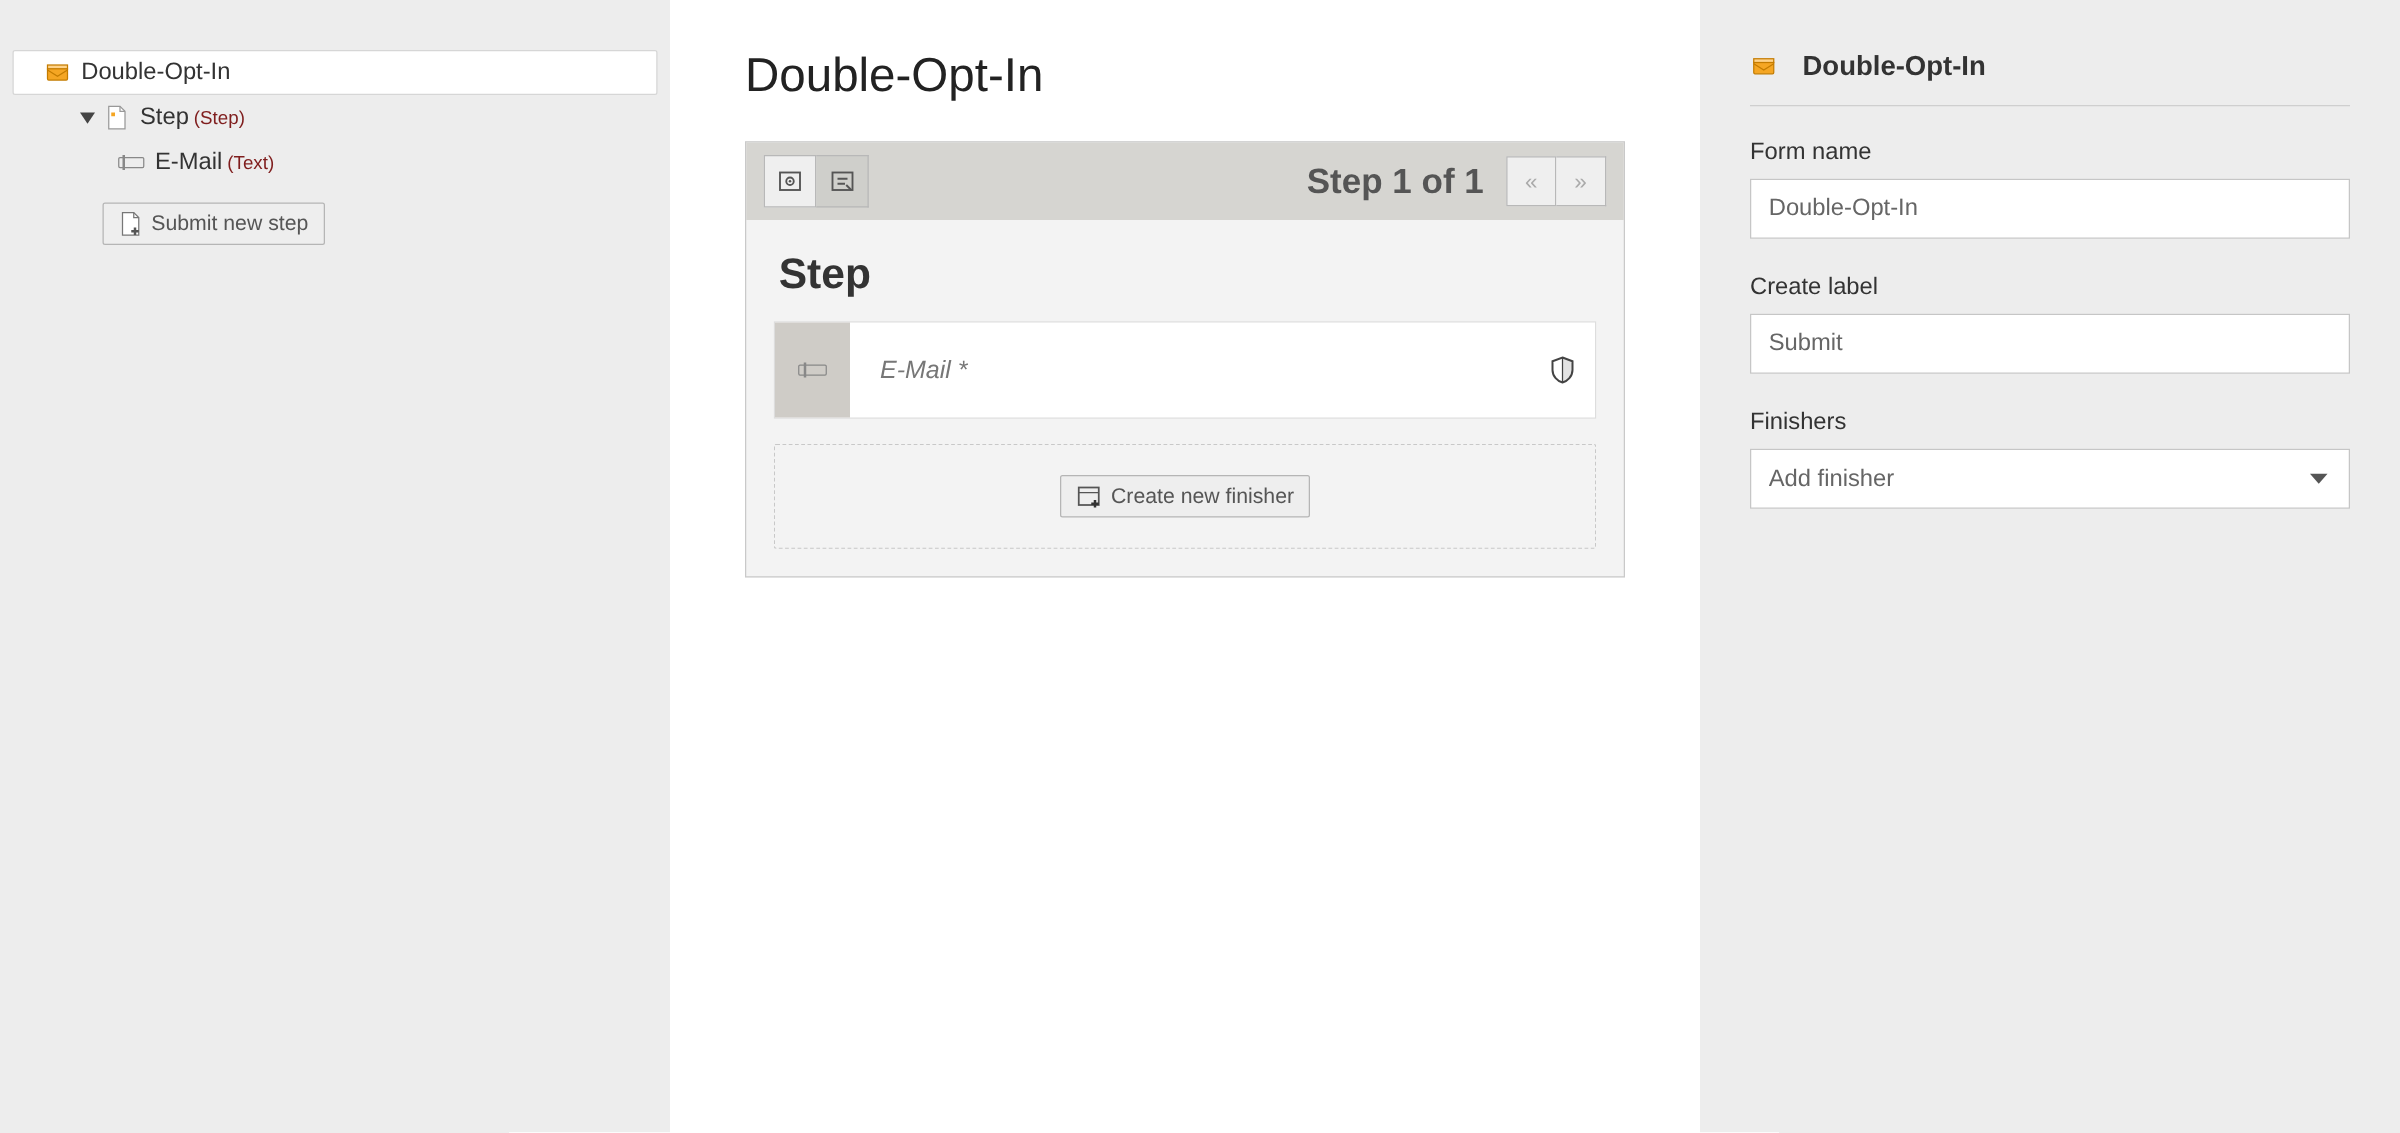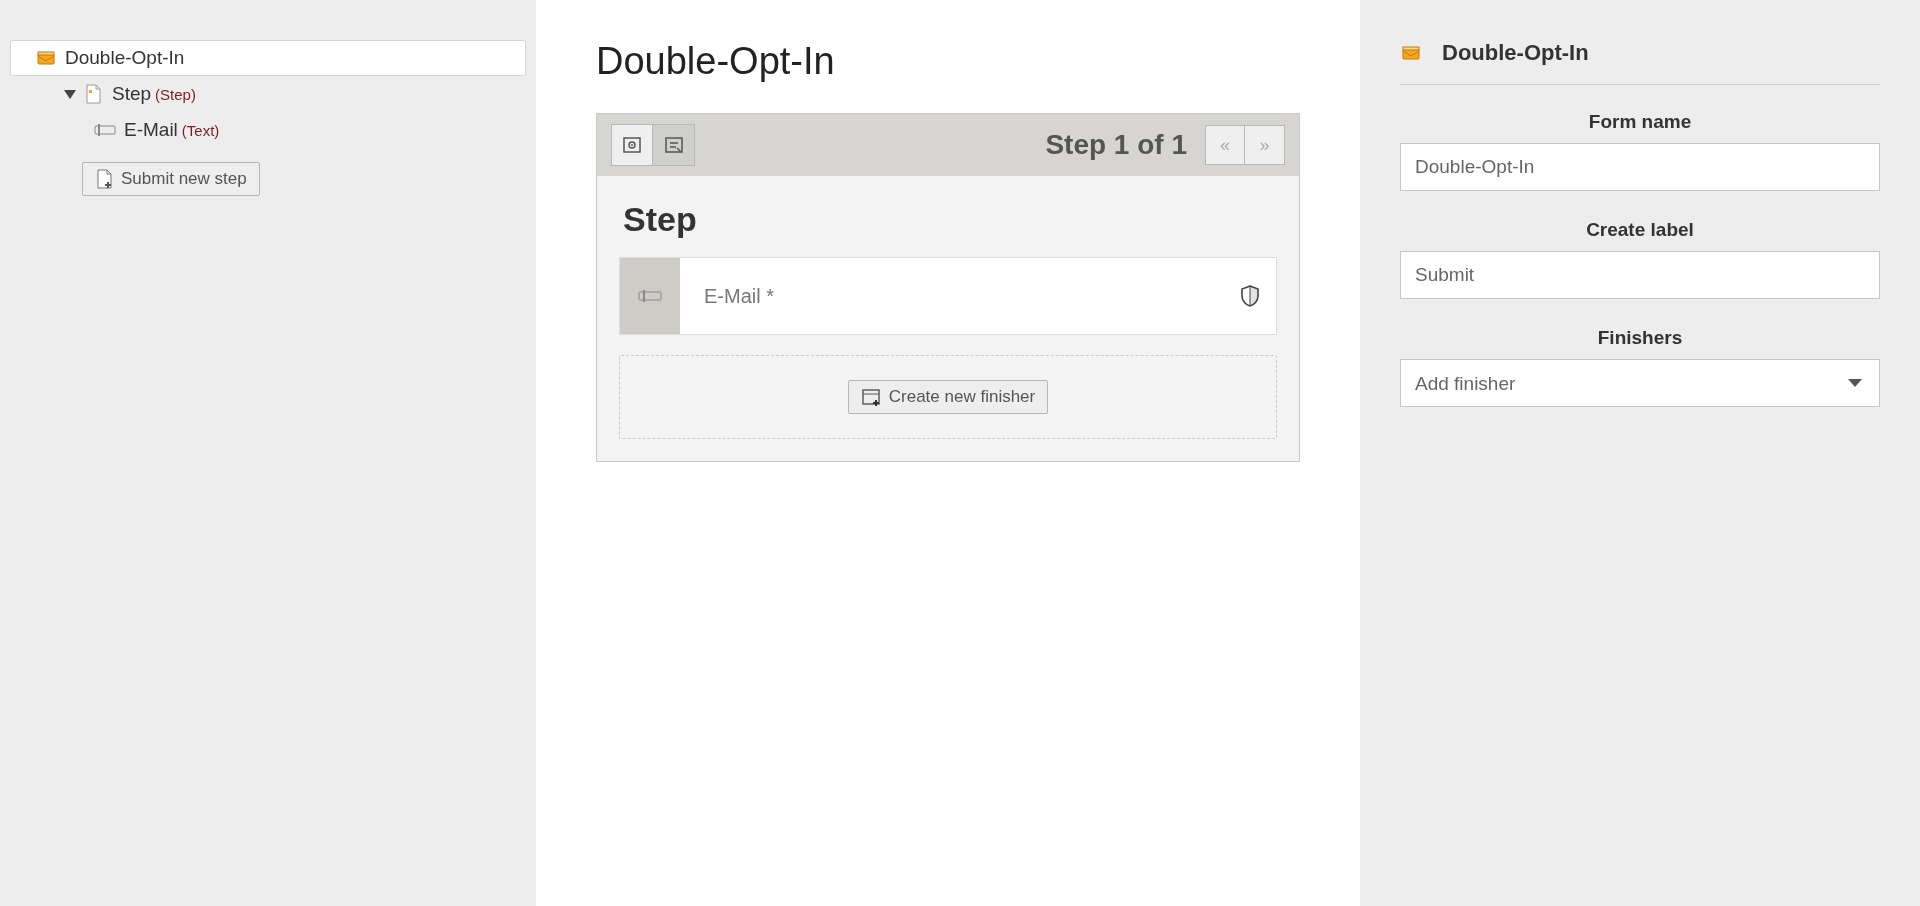--- a/index.html
+++ b/index.html
@@ -100,21 +100,21 @@
     border:1px solid #ddd;
     height:78px;
     margin-bottom:20px;
   }
   .field-handle {
     width:60px; height:100%;
     background:#cfccc7;
     display:flex; align-items:center; justify-content:center;
     color:#777;
   }
-  .field-label { flex:1; padding-left:24px; color:#777; font-size:20px; }
+  .field-label { flex:1; padding-left:24px; color:#777; font-size:20px;font-style:italic; }
   .field-badge { width:52px; display:flex; align-items:center; justify-content:center; color:#555; }
   .create-element-zone {
     border:1px dashed #c8c8c8;
     border-radius:2px;
     padding:24px;
     text-align:center;
   }
 
   
   .sidebar-right {
@@ -122,21 +122,21 @@
     background:#ededed;
     padding: 40px 40px 20px 40px;
   }
   .inspector-head {
     display:flex; align-items:center; gap:12px;
     font-size:22px; font-weight:700;
     padding-bottom:18px;
     border-bottom:1px solid #cfcfcf;
     margin-bottom:26px;
   }
-  .inspector-label { font-size:19px; font-weight:700; margin-bottom:10px; display:block;text-align:center; }
+  .inspector-label { font-size:19px; font-weight:400; margin-bottom:10px; display:block; }
   .inspector-field { margin-bottom:28px; }
   .inspector-input, .inspector-select {
     width:100%;
     height:48px;
     border:1px solid #c6c6c6;
     background:#fff;
     padding:0 14px;
     font-size:19px;
     color:#666;
     font-family:inherit;

